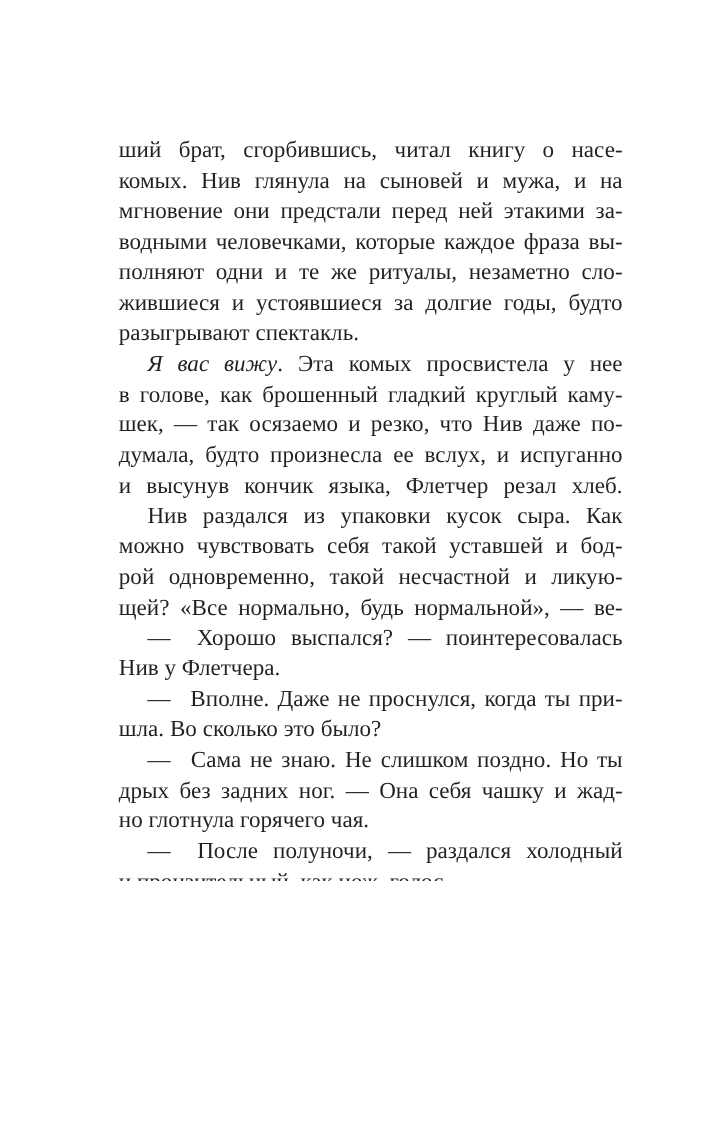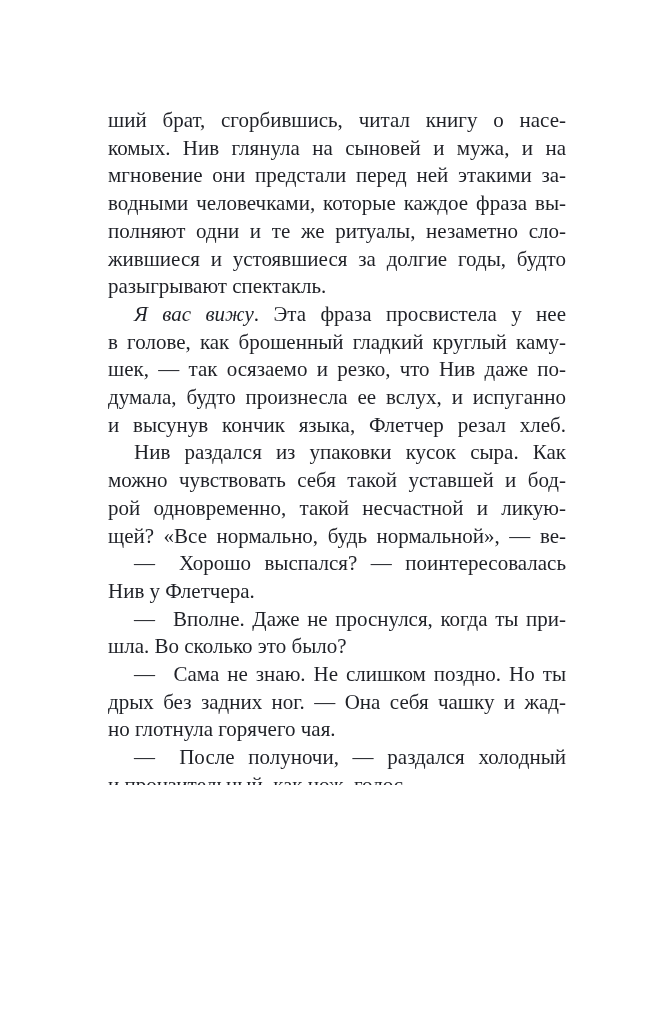--- a/index.html
+++ b/index.html
@@ -4,20 +4,21 @@
 <style>
   html, body { margin: 0; padding: 0; background: #ffffff; }
   .page {
     position: relative;
     width: 650px;
     height: 785px;
     background: #ffffff;
     overflow: hidden;
     font-family: "Liberation Serif", "DejaVu Serif", serif;
     color: #1f2127;
+    margin-top: 16px;
   }
   .text-block {
     position: absolute;
     left: 108px;
     top: 107px;
     width: 458px;
     font-size: 21px;
     line-height: 27.7px;
   }
   .line {
@@ -46,21 +47,21 @@
       <div class="para">
         <div class="line"><span>ший брат, сгорбившись, читал книгу о насе-</span></div>
         <div class="line"><span>комых. Нив глянула на сыновей и мужа, и на</span></div>
         <div class="line"><span>мгновение они предстали перед ней этакими за-</span></div>
         <div class="line"><span>водными человечками, которые каждое фраза вы-</span></div>
         <div class="line"><span>полняют одни и те же ритуалы, незаметно сло-</span></div>
         <div class="line"><span>жившиеся и устоявшиеся за долгие годы, будто</span></div>
         <div class="line last"><span>разыгрывают спектакль.</span></div>
       </div>
       <div class="para">
-        <div class="line indent"><span class="italic">Я вас вижу</span><span>. Эта фраза просвистела у нее</span></div>
+        <div class="line indent"><span class="italic">Я вас вижу</span><span>. Эта комых просвистела у нее</span></div>
         <div class="line"><span>в голове, как брошенный гладкий круглый каму-</span></div>
         <div class="line"><span>шек, — так осязаемо и резко, что Нив даже по-</span></div>
         <div class="line"><span>думала, будто произнесла ее вслух, и испуганно</span></div>
         <div class="line"><span>и высунув кончик языка, Флетчер резал хлеб.</span></div>
       </div>
       <div class="para">
         <div class="line indent"><span>Нив раздался из упаковки кусок сыра. Как</span></div>
         <div class="line"><span>можно чувствовать себя такой уставшей и бод-</span></div>
         <div class="line"><span>рой одновременно, такой несчастной и ликую-</span></div>
         <div class="line"><span>щей? «Все нормально, будь нормальной», — ве-</span></div>

